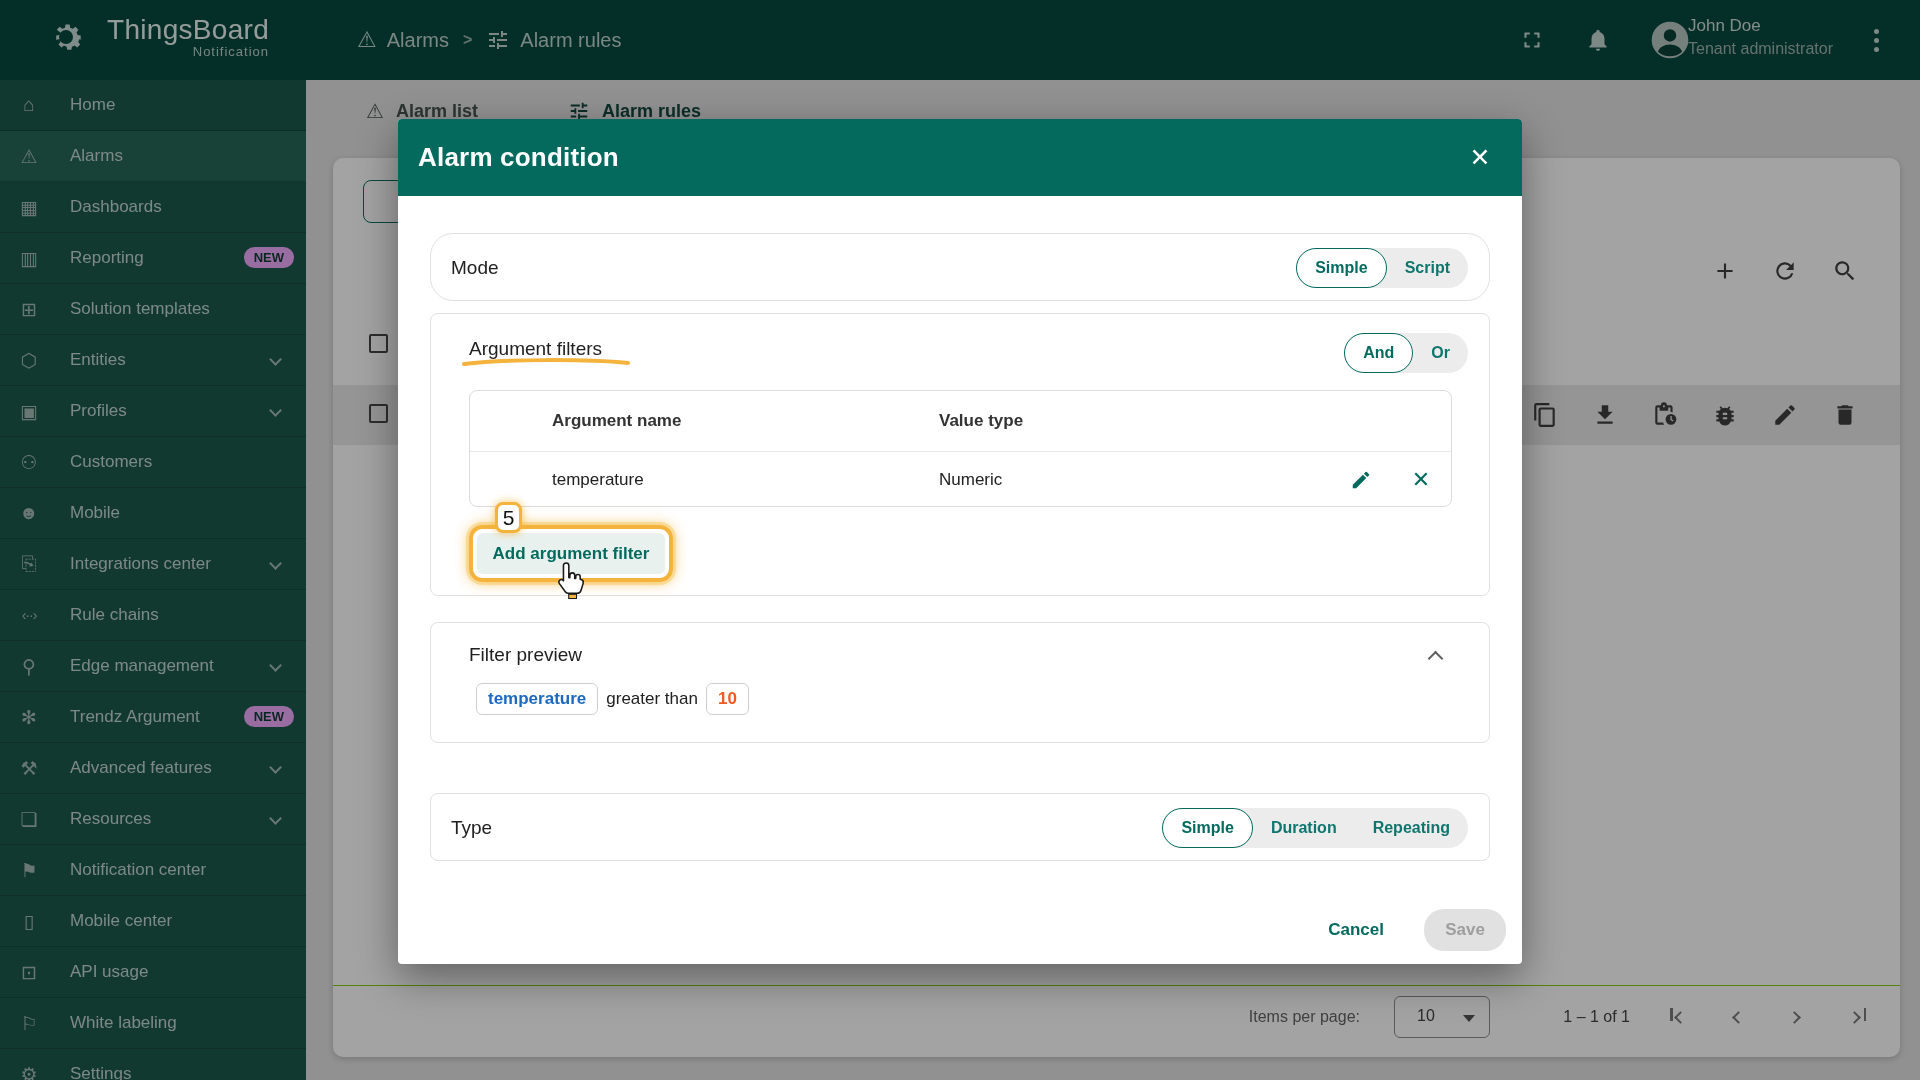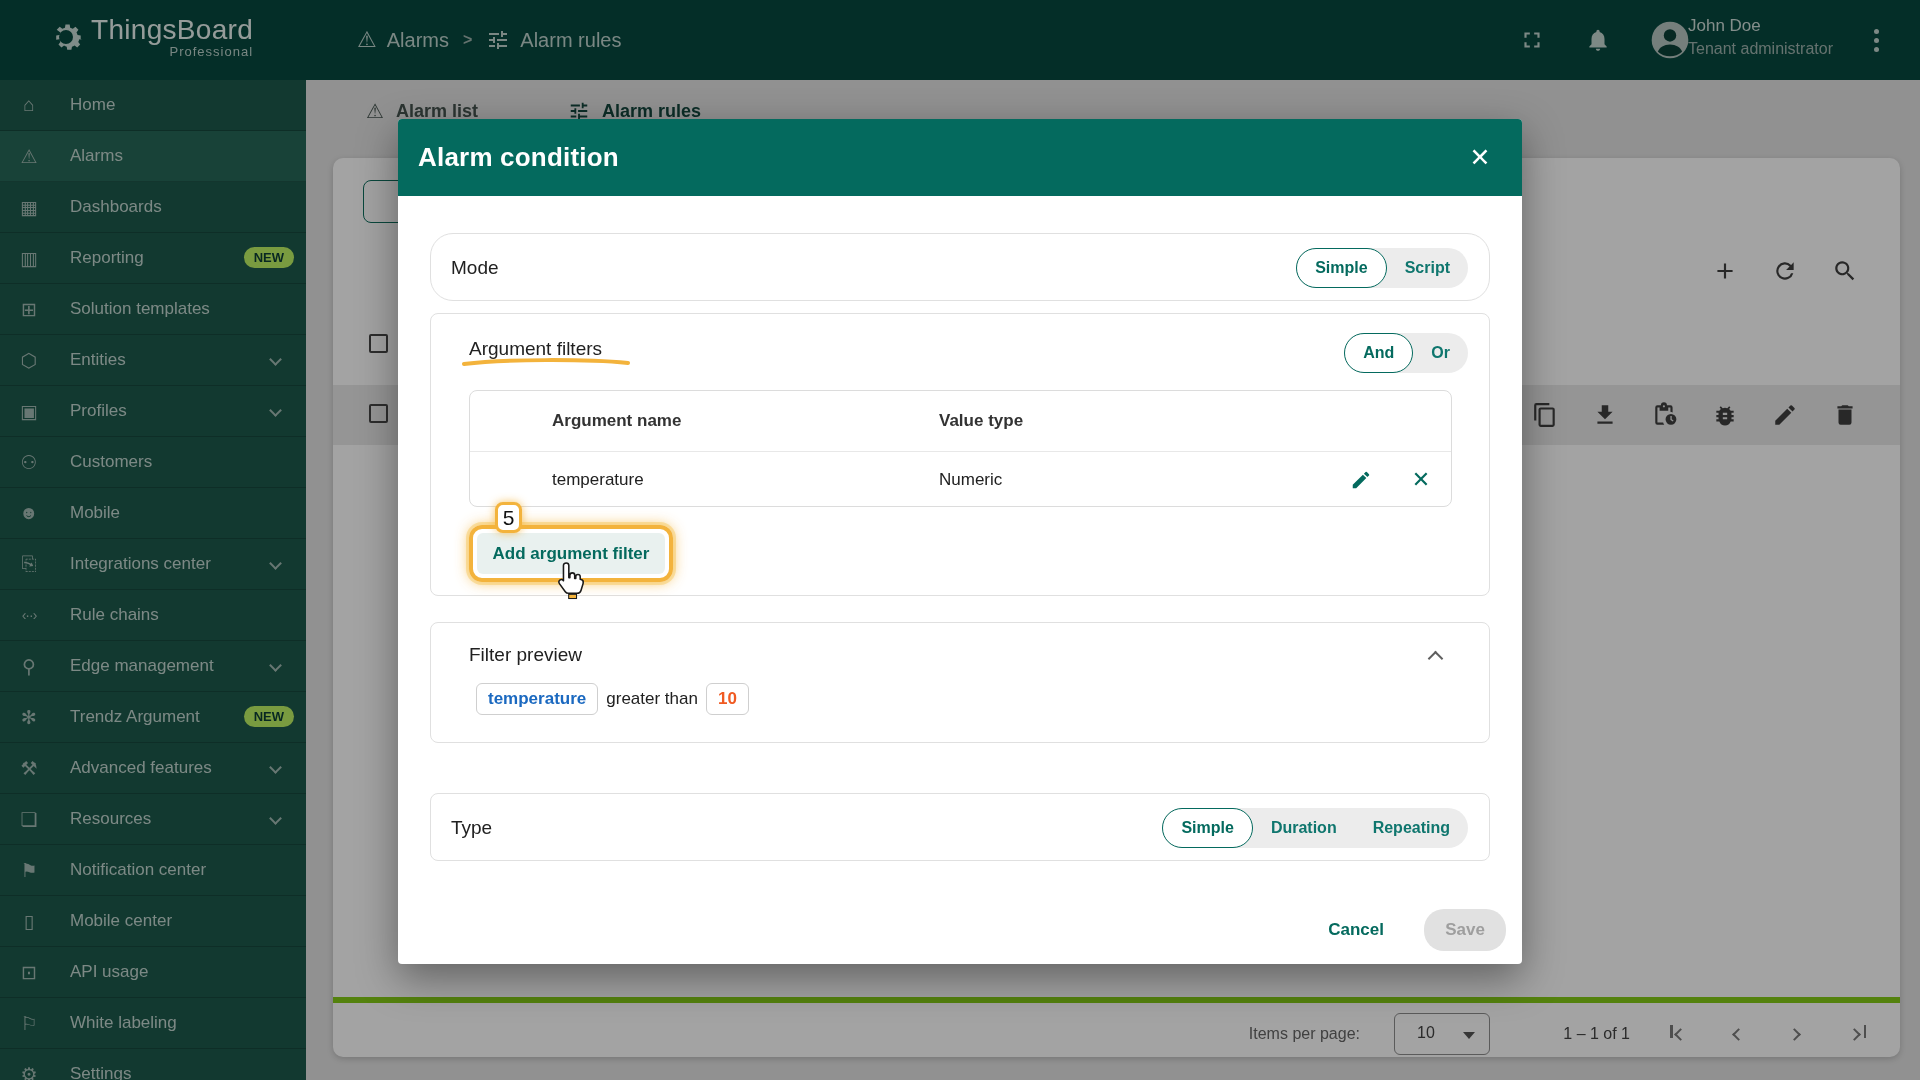--- a/index.html
+++ b/index.html
@@ -2,21 +2,21 @@
 <html><head>
 <meta charset="utf-8">
 <style>
   * { margin:0; padding:0; box-sizing:border-box; }
   html,body { width:1920px; height:1080px; background:#000; }
   body { font-family:"Liberation Sans","DejaVu Sans",sans-serif; }
   .stage { position:relative; width:1920px; height:1080px; overflow:hidden; background:#e0e0e0; }
 
   
   .topbar { position:absolute; left:0; top:0; width:1920px; height:80px; background:#07493f; z-index:1; }
-  .brand { position:absolute; left:45px; top:14px; display:flex; align-items:center; gap:4px; color:#d7e7e2; }
+  .brand { position:absolute; left:45px; top:14px; display:flex; align-items:center; gap:20px; color:#d7e7e2; }
   .brand svg { width:42px; height:42px; fill:#c8dcd6; }
   .brand-text { display:flex; flex-direction:column; align-items:flex-end; }
   .brand-name { font-size:28px; font-weight:500; color:#eaf4f1; letter-spacing:.3px; }
   .brand-edition { font-size:13px; color:#bcd2cc; letter-spacing:1px; margin-top:-2px; }
   .crumbs { position:absolute; left:357px; top:0; height:80px; display:flex; align-items:center; gap:14px; color:#bfd3ce; }
   .crumb { display:flex; align-items:center; gap:10px; font-size:20px; font-weight:500; }
   .crumb .glyph { font-size:22px; }
   .crumb svg { width:24px; height:24px; fill:#bfd3ce; }
   .crumb-sep { font-size:16px; font-weight:700; color:#9db3ad; }
   .top-actions { position:absolute; right:0; top:0; height:80px; display:flex; align-items:center; }
@@ -32,21 +32,21 @@
   .tb-kebab { position:absolute; right:34px; top:24px; width:20px; height:32px; display:flex; flex-direction:column; align-items:center; justify-content:center; gap:4px; }
   .tb-kebab i { width:5px; height:5px; border-radius:50%; background:#c4d6d1; }
 
   
   .sidebar { position:absolute; left:0; top:80px; width:306px; height:1000px; background:#1d5a4c; z-index:1; }
   .nav-item { position:relative; height:51px; display:flex; align-items:center; border-bottom:1px solid rgba(0,0,0,.18); cursor:pointer; }
   .nav-item.selected { background:#276858; }
   .nav-icon { width:58px; text-align:center; font-size:19px; color:#a3bbb4; flex:0 0 58px; }
   .nav-icon.small { font-size:14px; letter-spacing:-1px; }
   .nav-label { font-size:17px; font-weight:500; color:#c3d6d0;margin-left:12px; }
-  .nav-badge { position:absolute; right:12px; top:14px; background:#bef264; color:#0d3f36; font-size:13px; font-weight:700; padding:3px 10px; border-radius:11px; }
+  .nav-badge { position:absolute; right:12px; top:14px; background:#f0abfc; color:#0d3f36; font-size:13px; font-weight:700; padding:3px 10px; border-radius:11px; }
   .nav-chev { position:absolute; right:26px; top:20px; width:9px; height:9px; border-right:2.5px solid #a3bbb4; border-bottom:2.5px solid #a3bbb4; transform:rotate(45deg); }
 
   
   .content { position:absolute; left:306px; top:80px; width:1614px; height:1000px; background:#e3e3e3; }
   .tabs { position:absolute; left:60px; top:8px; display:flex; gap:90px; height:46px; align-items:center; }
   .tab { display:flex; align-items:center; gap:12px; font-size:18px; font-weight:700; }
   .tab .glyph { font-size:20px; }
   .tab svg { width:22px; height:22px; }
   .tab-alarm-list { color:#45544f; }
   .tab-alarm-rules { color:#14473e; }
@@ -57,21 +57,21 @@
   .funnel i { display:block; height:2.5px; background:#0f6f5f; border-radius:2px; }
   .funnel i:nth-child(1){ width:18px; } .funnel i:nth-child(2){ width:12px; } .funnel i:nth-child(3){ width:6px; }
   .chk { position:absolute; width:19px; height:19px; border:2px solid #474747; border-radius:2px; }
   .chk-head { left:36px; top:176px; }
   .chk-row { left:36px; top:246px; }
   .row-band { position:absolute; left:0; top:227px; width:1567px; height:60px; background:#e9e9e9; }
   .card-top-icons { position:absolute; right:42px; top:100px; display:flex; gap:34px; }
   .card-top-icons .ic { width:26px; height:26px; fill:#3f3f3f; }
   .row-icons { position:absolute; right:42px; top:244px; display:flex; gap:34px; }
   .row-icons .ic { width:26px; height:26px; fill:#3f3f3f; }
-  .pag { position:absolute; left:0; bottom:0; width:1567px; height:60px; border-top:6px solid #84cc16; }
+  .pag { position:absolute; left:0; bottom:0; width:1567px; height:72px; border-top:1px solid #84cc16; }
   .pag-label { position:absolute; right:540px; top:22px; font-size:16px; color:#666; }
   .pag-select { position:absolute; right:410px; top:10px; width:96px; height:42px; border:1.5px solid #8f8f8f; border-radius:6px; }
   .pag-size { position:absolute; left:22px; top:10px; font-size:16px; color:#444; }
   .pag-caret { position:absolute; right:14px; top:18px; width:0; height:0; border-left:6px solid transparent; border-right:6px solid transparent; border-top:7px solid #555; }
   .pag-range { position:absolute; right:270px; top:22px; font-size:16px; color:#444; }
   .pag-nav { position:absolute; top:22px; width:16px; height:16px; }
   .pv { width:9px; height:9px; border-right:2.5px solid #7b7b7b; border-bottom:2.5px solid #7b7b7b; display:inline-block; }
   .pv.left { transform:rotate(135deg); } .pv.right { transform:rotate(-45deg); }
   .pbar { position:absolute; top:0; width:2.5px; height:13px; background:#7b7b7b; }
 
@@ -127,21 +127,21 @@
 
 <div class="stage">
 
   <header class="topbar">
     <div class="brand">
       <svg viewBox="0 0 24 24">
           <path d="M12 8a4 4 0 1 0 0 8 4 4 0 0 0 0-8zm9.4 5.6-1.8-.3c-.1.5-.3 1-.6 1.5l1.1 1.5-1.7 1.7-1.5-1.1c-.5.3-1 .5-1.5.6l-.3 1.8h-2.4l-.3-1.8c-.5-.1-1-.3-1.5-.6l-1.5 1.1-1.7-1.7 1.1-1.5c-.3-.5-.5-1-.6-1.5l-1.8.3v-2.4l1.8-.3c.1-.5.3-1 .6-1.5L6.7 7.9l1.7-1.7 1.5 1.1c.5-.3 1-.5 1.5-.6l.3-1.8h2.4l.3 1.8c.5.1 1 .3 1.5.6l1.5-1.1 1.7 1.7-1.1 1.5c.3.5.5 1 .6 1.5l1.8.3v2.4z"></path>
         </svg>
       <div class="brand-text">
         <span class="brand-name">ThingsBoard</span>
-        <span class="brand-edition">Professional</span>
+        <span class="brand-edition">Notification</span>
       </div>
     </div>
     <nav class="crumbs">
       <span class="crumb">
         <span class="glyph">⚠</span>
         <span>Alarms</span>
       </span>
       <span class="crumb-sep">&gt;</span>
       <span class="crumb">
         <svg viewBox="0 0 24 24">

